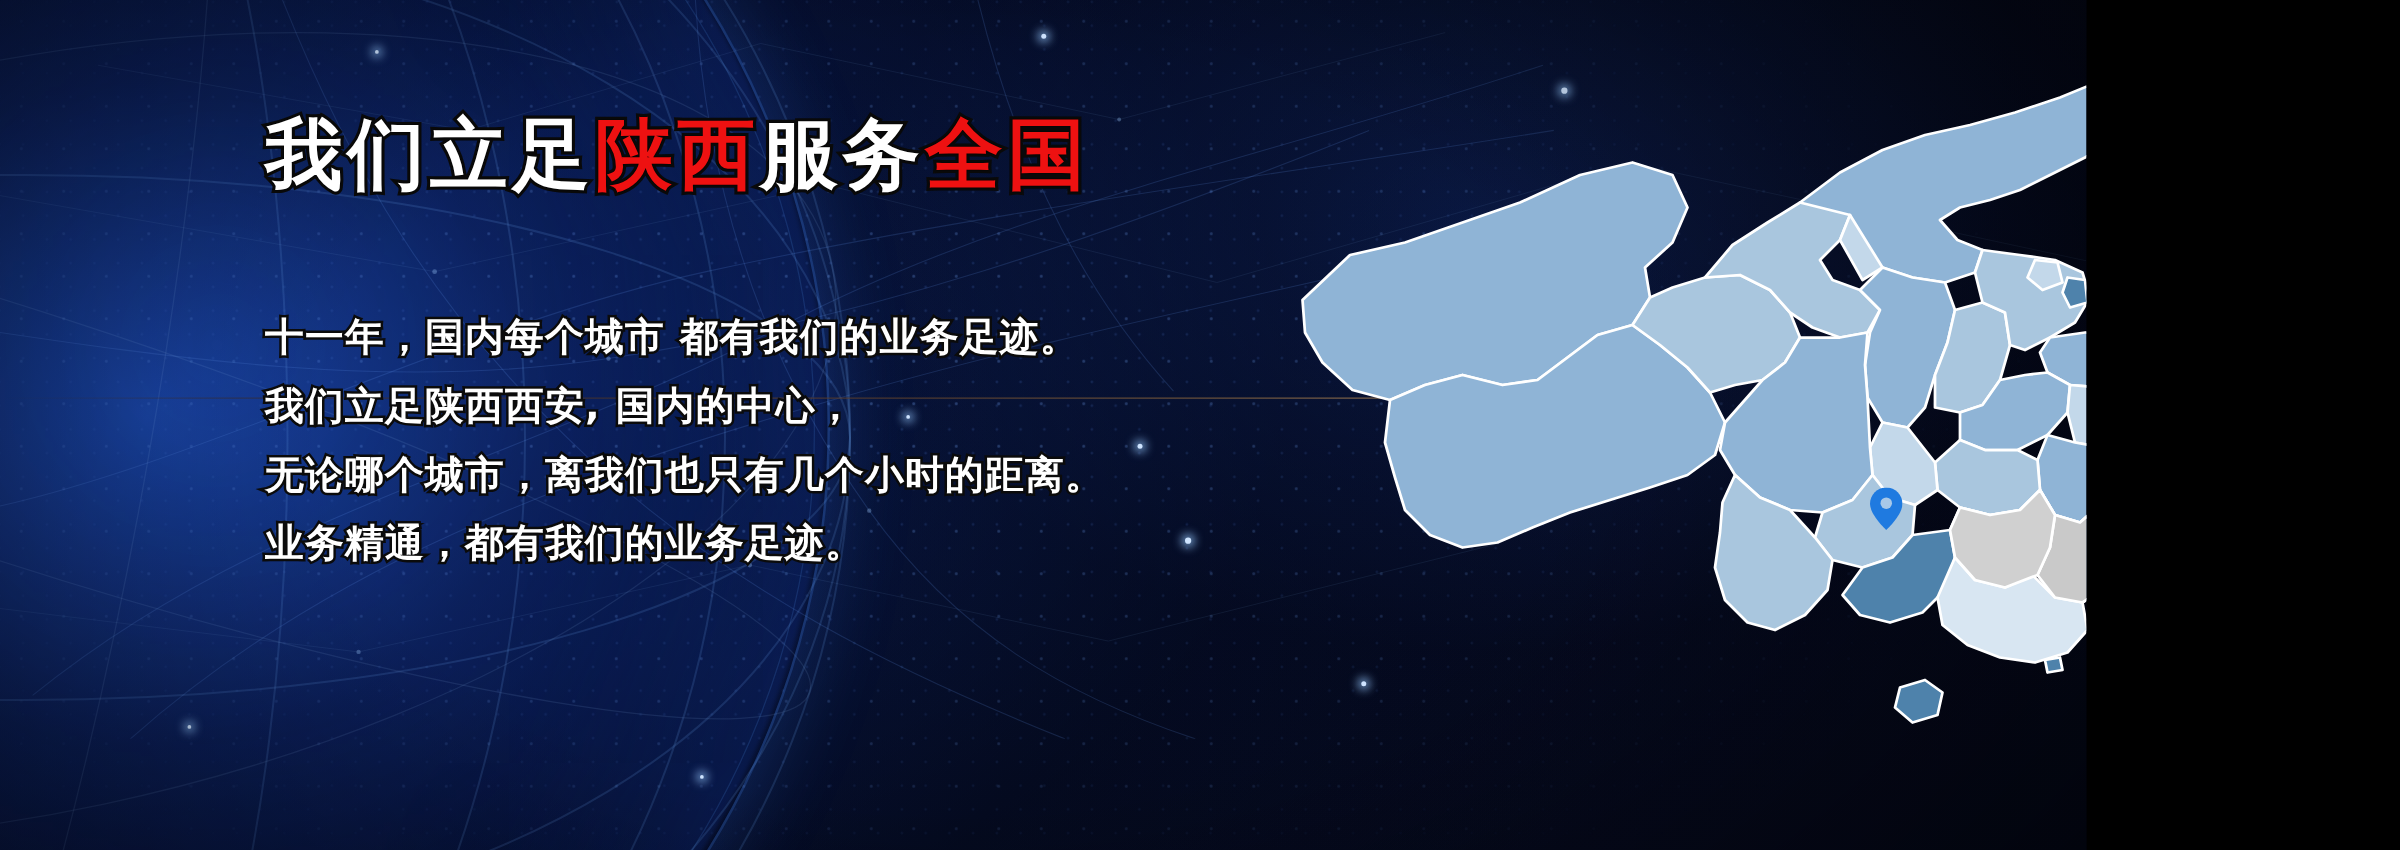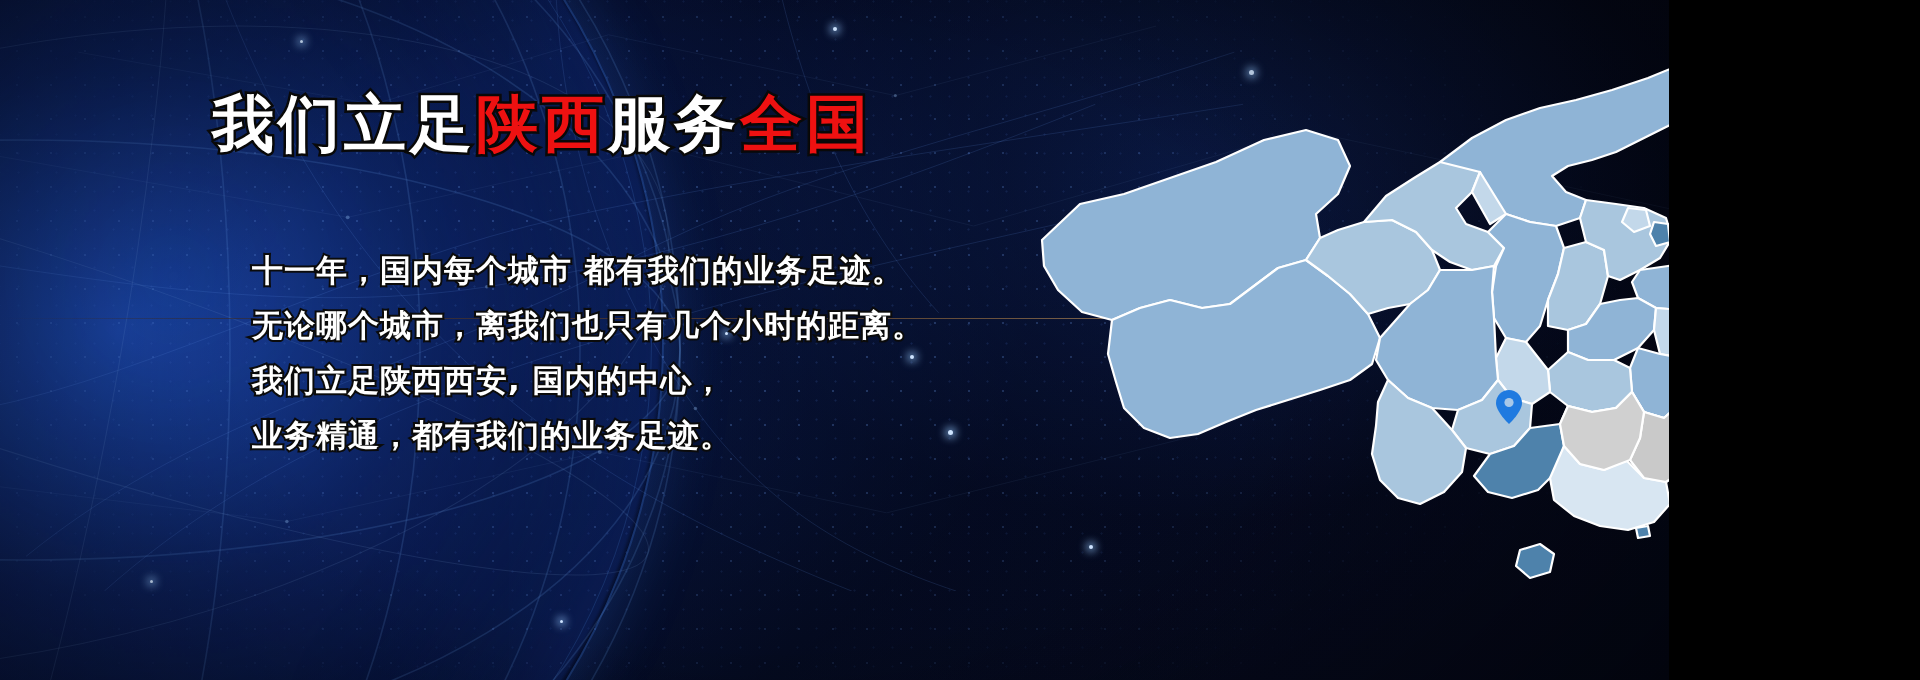--- a/index.html
+++ b/index.html
@@ -80,21 +80,20 @@
   .copy{
     position:absolute;left:212px;top:243px;
     font-size:31px;line-height:55px;font-weight:700;color:#ffffff;
     font-family:"DejaVu Sans","Liberation Sans",sans-serif;
     letter-spacing:1px;
   }
   .copy .ln{
     display:block;white-space:nowrap;
     -webkit-text-stroke:4px #0b0b0b;
     paint-order:stroke fill;
-    margin-left:40px;
   }
 
   
   .map-wrap{position:absolute;left:1020px;top:8px;width:830px;height:660px;}
   .map-wrap svg{display:block;width:100%;height:100%;}
   .prov{stroke:#ffffff;stroke-width:2.2;stroke-linejoin:round;}
 
   
   .pin{position:absolute;left:1496px;top:390px;width:26px;height:34px;}
 
@@ -181,22 +180,22 @@
   <div class="vignette"></div>
 
   <div class="hr-line"></div>
 
   <div class="headline">
     <span class="hl-white">我们立足</span><span class="hl-red">陕西</span><span class="hl-white">服务</span><span class="hl-red">全国</span>
   </div>
 
   <div class="copy">
     <span class="ln">十一年，国内每个城市 都有我们的业务足迹。</span>
+    <span class="ln">我们立足陕西西安, 国内的中心，</span>
     <span class="ln">无论哪个城市，离我们也只有几个小时的距离。</span>
-    <span class="ln">我们立足陕西西安, 国内的中心，</span>
     <span class="ln">业务精通，都有我们的业务足迹。</span>
   </div>
 
   <div class="map-wrap">
     <svg viewBox="0 0 830 660" preserveAspectRatio="xMidYMid meet">
       <g class="prov">
 
         <path fill="#8fb4d6" d="M22,232 L60,196 L104,186 L150,170 L196,154 L244,132 L286,122 L318,132 L330,158 L318,186 L296,206 L300,230 L286,252 L258,260 L234,278 L210,296 L182,300 L150,292 L120,300 L92,312 L62,304 L38,282 L24,258 Z"></path>
 
         <path fill="#8fb4d6" d="M92,312 L120,300 L150,292 L182,300 L210,296 L234,278 L258,260 L286,252 L308,268 L330,286 L348,306 L360,330 L352,356 L330,372 L300,382 L268,392 L236,402 L206,414 L178,426 L150,430 L124,420 L104,400 L96,374 L88,346 Z"></path>

